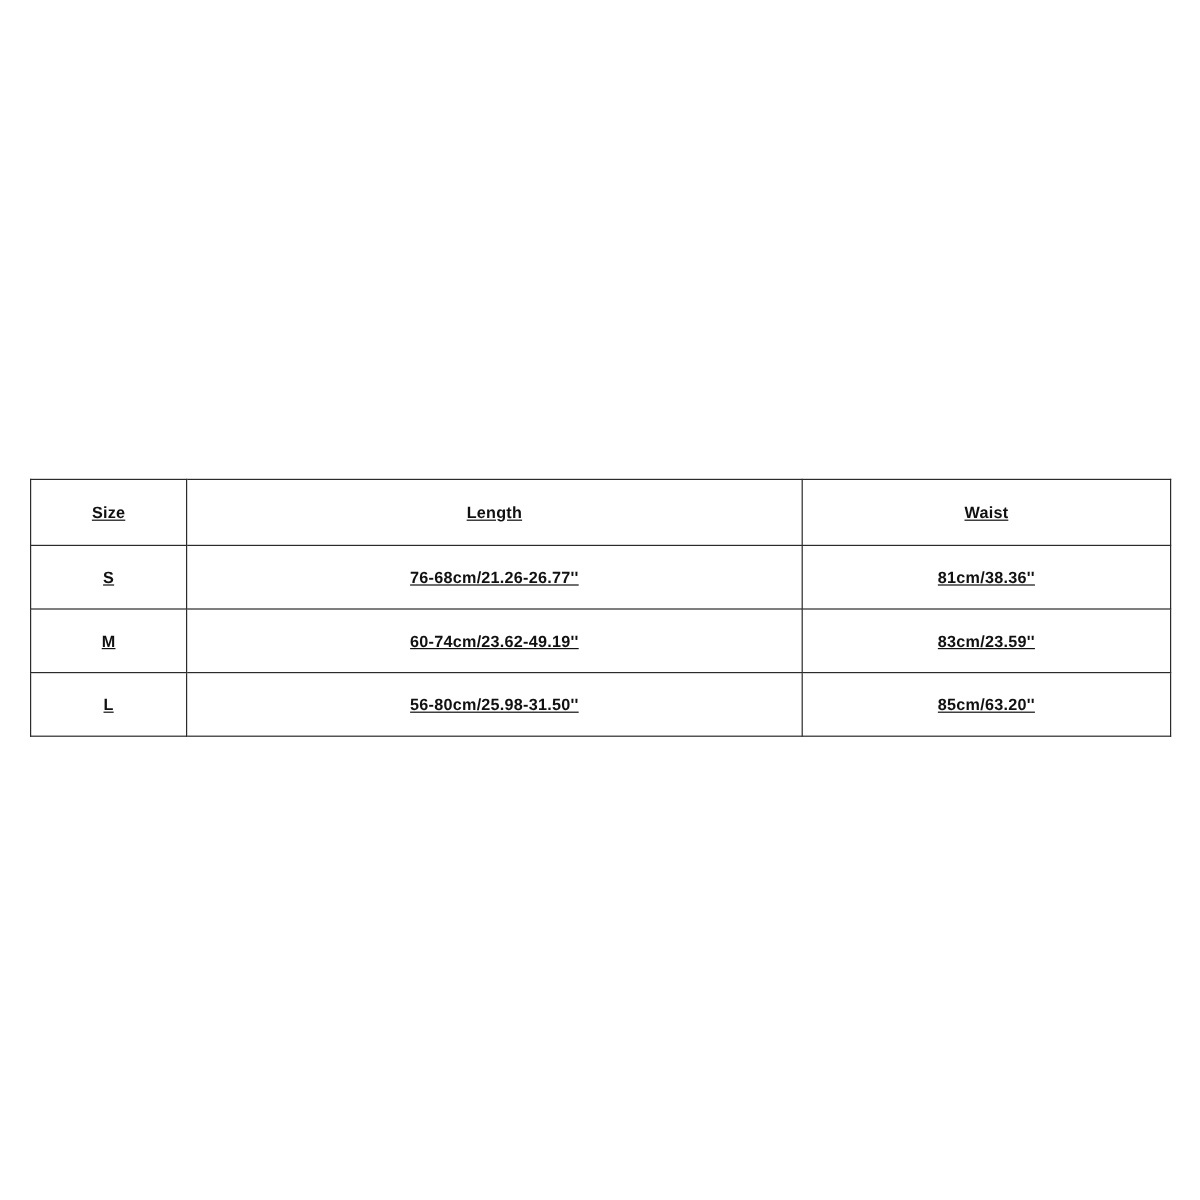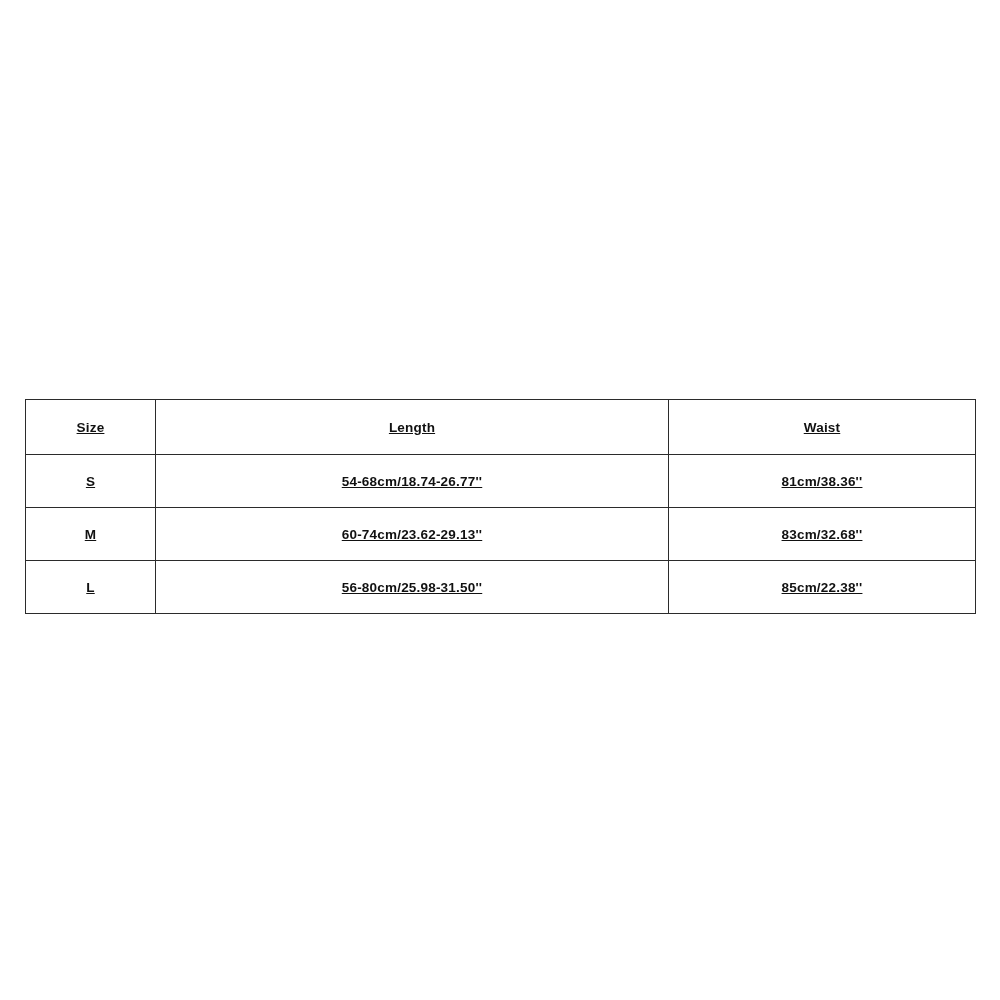--- a/index.html
+++ b/index.html
@@ -61,28 +61,28 @@
     <thead>
       <tr>
         <th>Size</th>
         <th>Length</th>
         <th>Waist</th>
       </tr>
     </thead>
     <tbody>
       <tr>
         <td>S</td>
-        <td>54-68cm/18.74-26.77''</td>
+        <td>76-68cm/21.26-26.77''</td>
         <td>81cm/38.36''</td>
       </tr>
       <tr>
         <td>M</td>
-        <td>60-74cm/23.62-29.13''</td>
-        <td>83cm/32.68''</td>
+        <td>60-74cm/23.62-49.19''</td>
+        <td>83cm/23.59''</td>
       </tr>
       <tr>
         <td>L</td>
         <td>56-80cm/25.98-31.50''</td>
-        <td>85cm/22.38''</td>
+        <td>85cm/63.20''</td>
       </tr>
     </tbody>
   </table>
 </div>
 
 </body></html>

